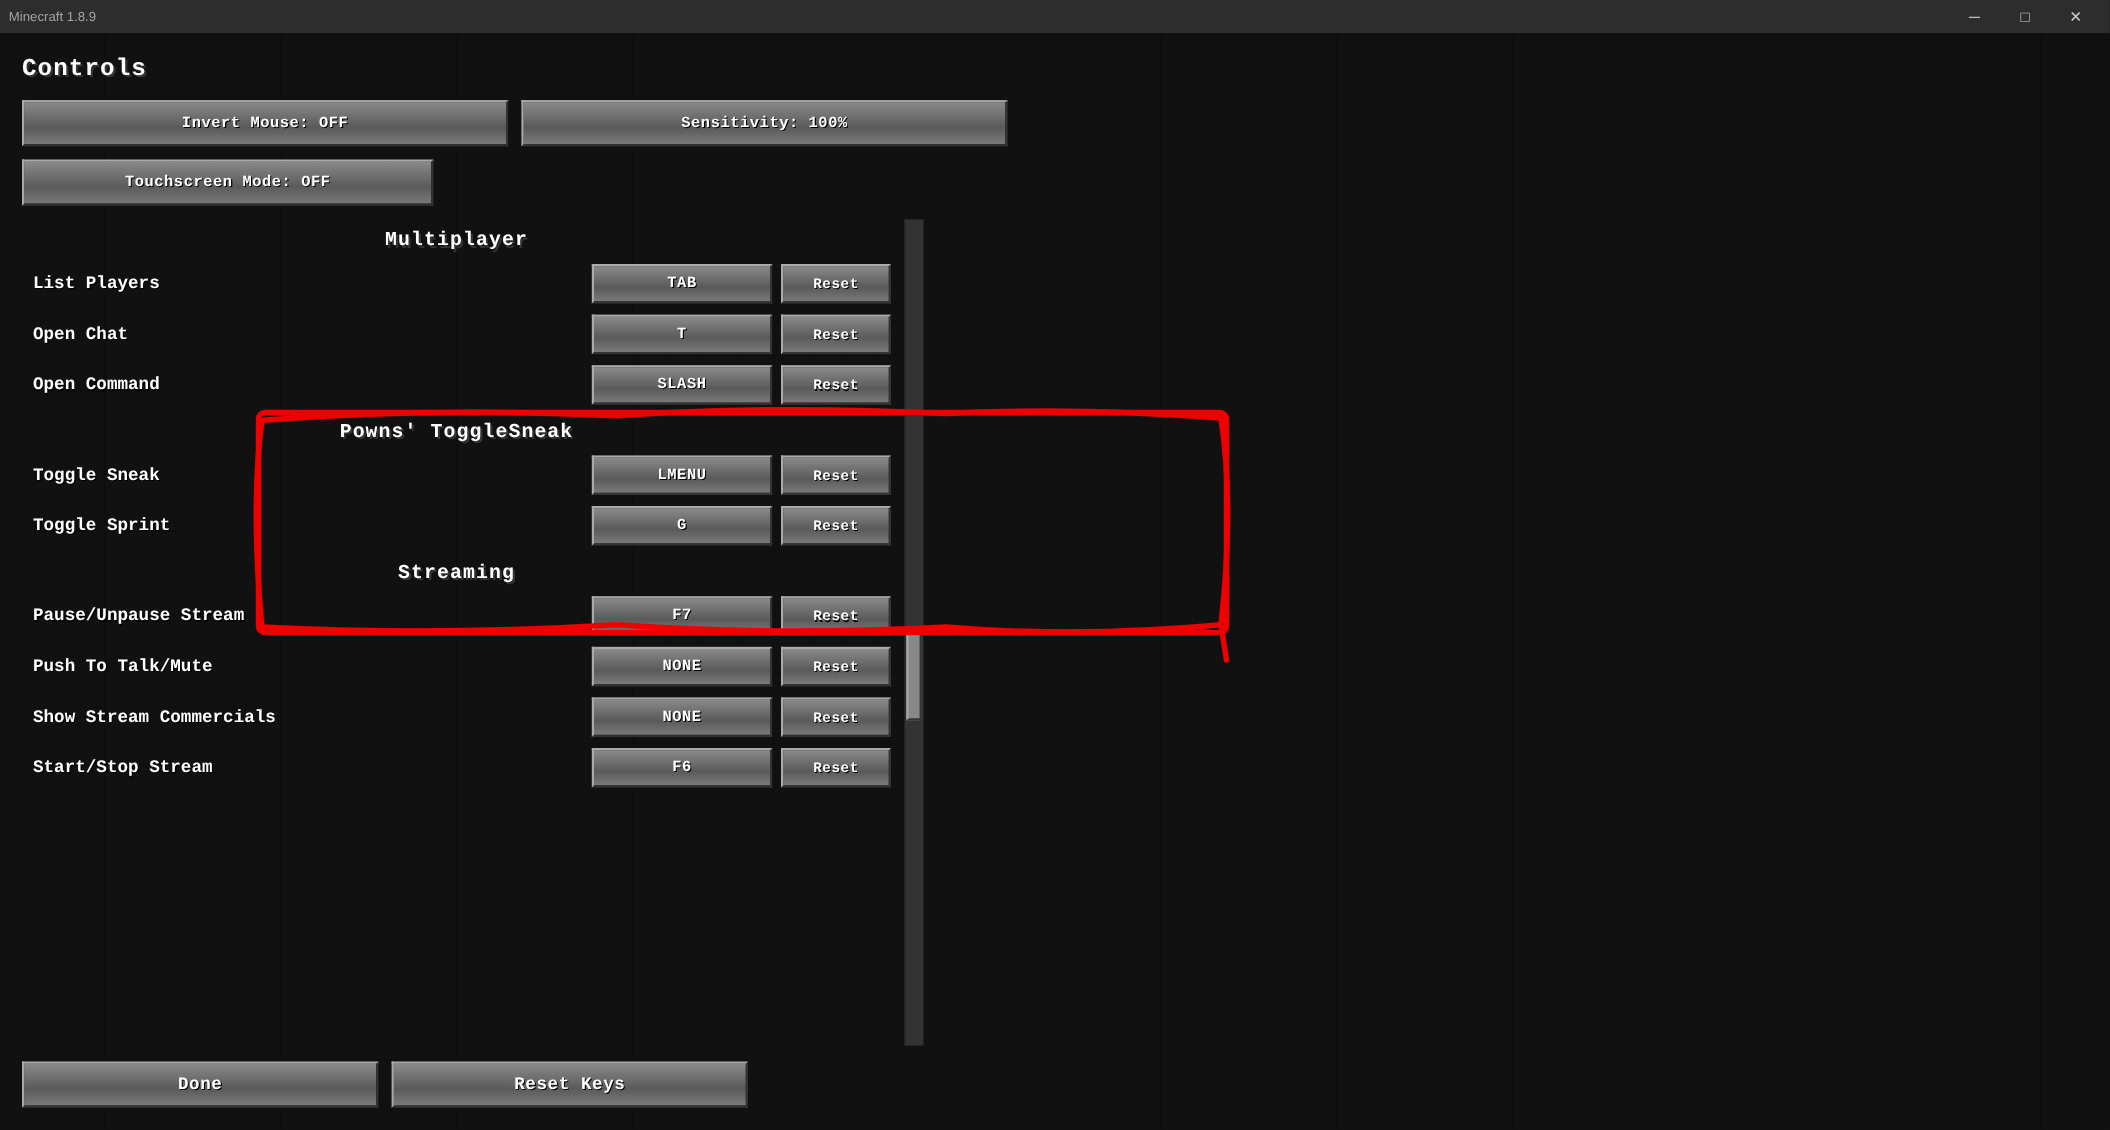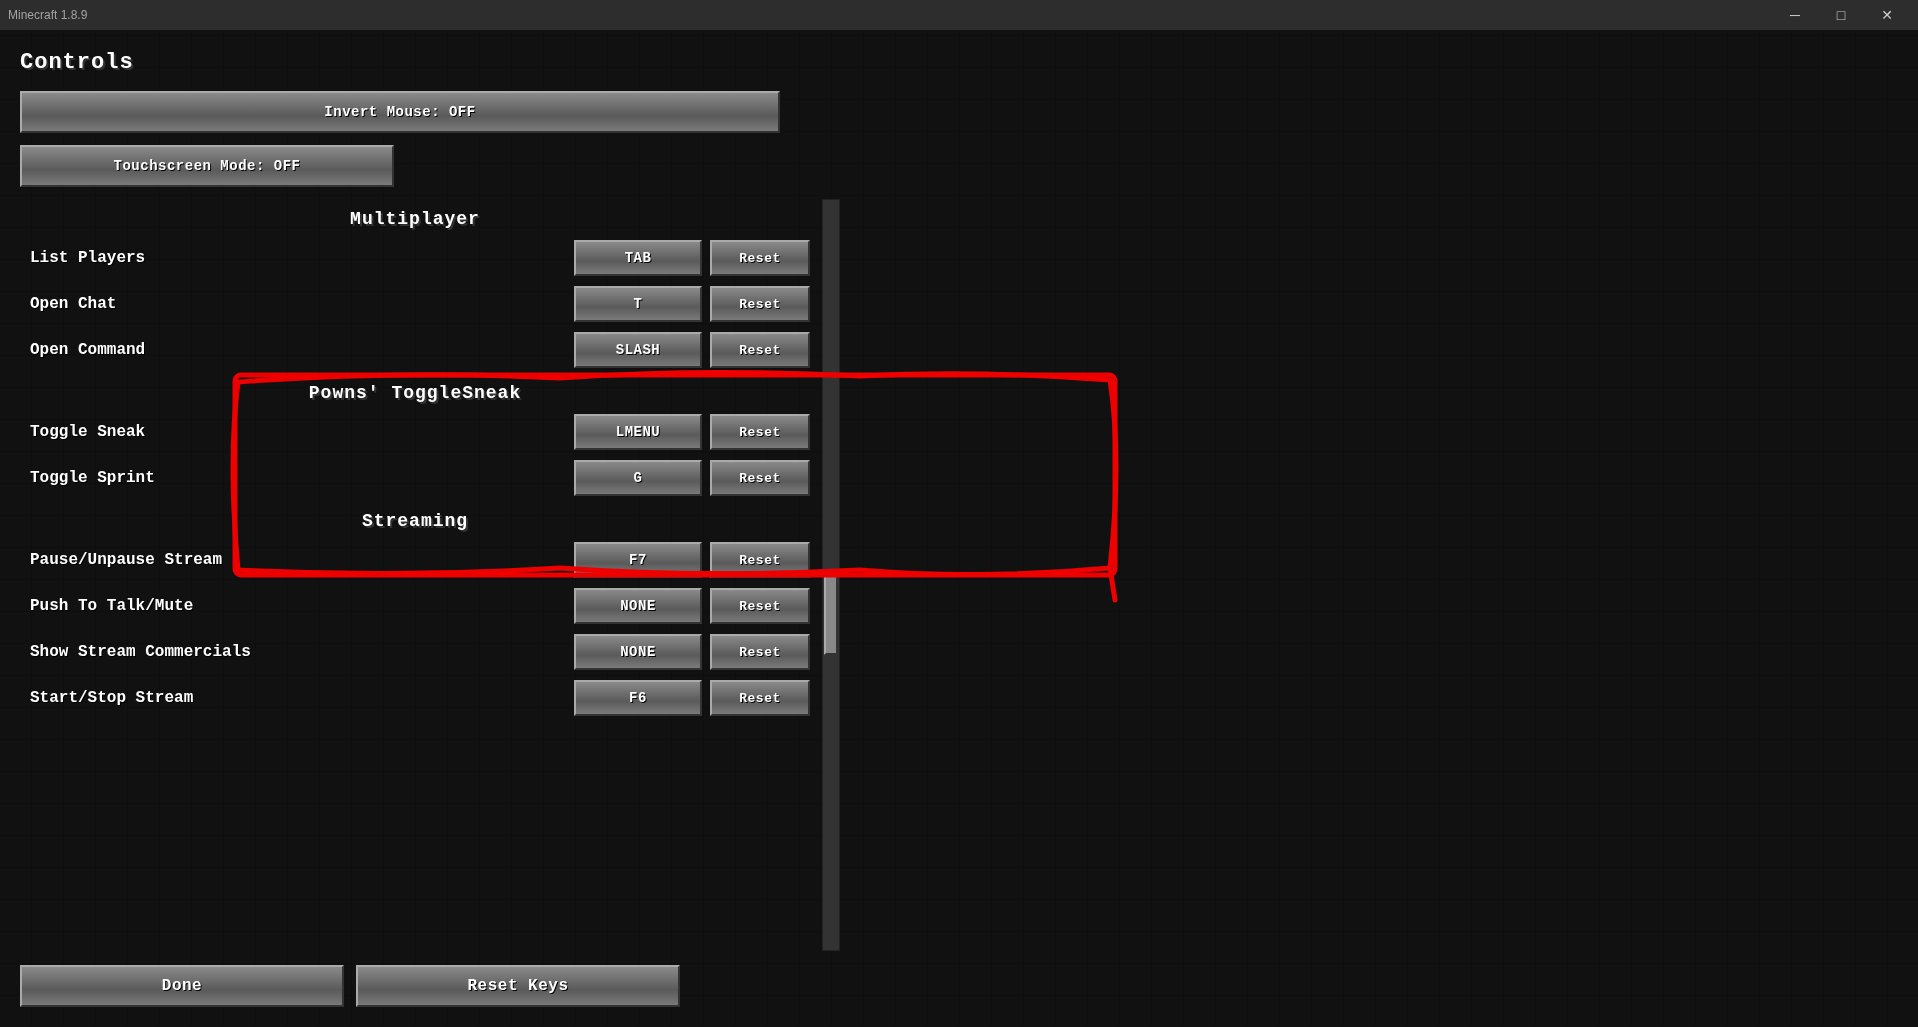--- a/index.html
+++ b/index.html
@@ -99,21 +99,21 @@
       margin-bottom: 16px;
       letter-spacing: 1px;
       text-shadow: 2px 2px 0px #333;
     }
 
     
     .top-controls {
       display: flex;
       gap: 12px;
       margin-bottom: 12px;
-      width: 760px;
+      width: 896px;
     }
 
     
     .mc-btn {
       background: linear-gradient(to bottom, #8a8a8a 0%, #6a6a6a 40%, #5a5a5a 60%, #7a7a7a 100%);
       border: none;
       border-top: 2px solid #aaaaaa;
       border-left: 2px solid #aaaaaa;
       border-bottom: 2px solid #333333;
       border-right: 2px solid #333333;
@@ -182,21 +182,21 @@
       flex: 1;
       color: #ffffff;
       font-family: 'Courier New', monospace;
       font-size: 16px;
       font-weight: bold;
       text-shadow: 1px 1px 0px #000;
       padding-left: 10px;
     }
 
     .control-key-btn {
-      width: 128px;
+      width: 164px;
       height: 36px;
       font-size: 14px;
     }
 
     .control-reset-btn {
       width: 100px;
       height: 36px;
       font-size: 13px;
     }
 
@@ -268,20 +268,21 @@
     <button class="title-bar-btn close">✕</button>
   </div>
 </div>
 
 <div class="content">
 
   <div class="section-title">Controls</div>
 
   <div class="top-controls">
     <button class="mc-btn btn-invert-mouse">Invert Mouse: OFF</button>
+    <button class="mc-btn btn-sensitivity">Sensitivity: 100%</button>
   </div>
 
   <div style="display:flex; justify-content:flex-start; width:760px; margin-bottom:12px;">
     <button class="mc-btn btn-touchscreen">Touchscreen Mode: OFF</button>
   </div>
 
   <div class="controls-container">
     <div class="controls-list">
 
       <div class="category-header">Multiplayer</div>

